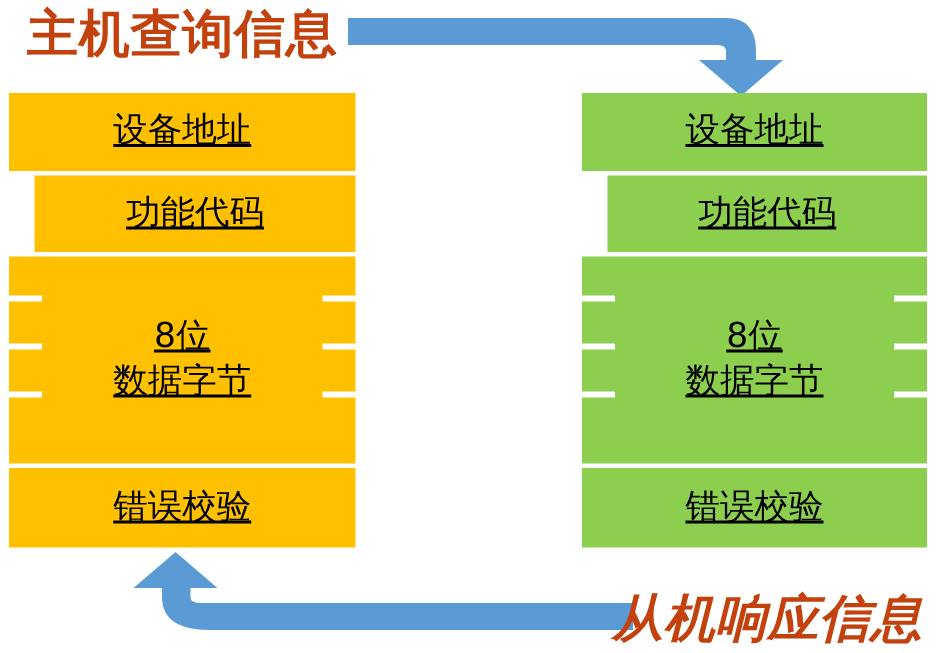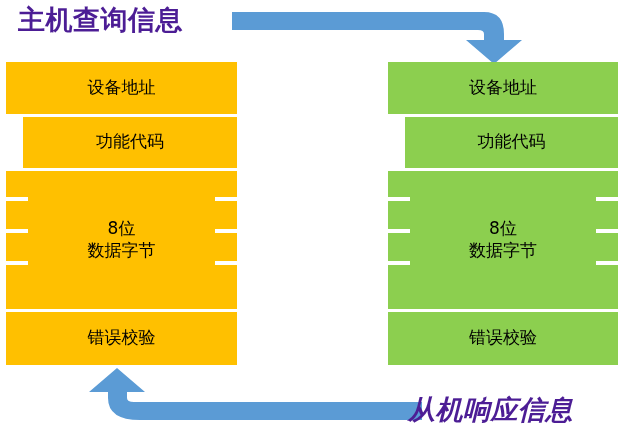--- a/index.html
+++ b/index.html
@@ -16,23 +16,23 @@
   #canvas {
     position: relative;
     width: 626px;
     height: 435px;
     background: #ffffff;
   }
 
   
   .flow-label {
     position: absolute;
-    color: #4c1d95;
+    color: #c2410c;
     font-weight: bold;
-    font-size: 27px;
+    font-size: 34px;
     letter-spacing: 0.5px;
     white-space: nowrap;
     line-height: 1;
   }
   #label-host   { left: 18px;  top: 6px; }
   #label-slave  { left: 408px; top: 396px; font-style: italic; }
 
   
   .arrow-svg {
     position: absolute;
@@ -50,24 +50,25 @@
   #frame-master { left: 6px;   top: 62px; width: 231px; height: 303px; }
   #frame-slave  { left: 388px; top: 62px; width: 230px; height: 303px; }
 
   .frame-cell {
     position: relative;
     display: flex;
     flex-direction: column;
     align-items: center;
     justify-content: center;
     color: #000000;
-    font-size: 17px;
+    font-size: 23px;
     line-height: 1.28;
     text-align: center;
     box-sizing: border-box;
+    text-decoration: underline;
   }
   .cell-addr { height: 55px; }
   .cell-func { height: 55px; margin-left: 17px; }
   .cell-data { height: 147px; }
   .cell-crc  { height: 57px; text-align: right; }
 
   
   .gap { height: 3px; background: #ffffff; flex: none; }
 
   

